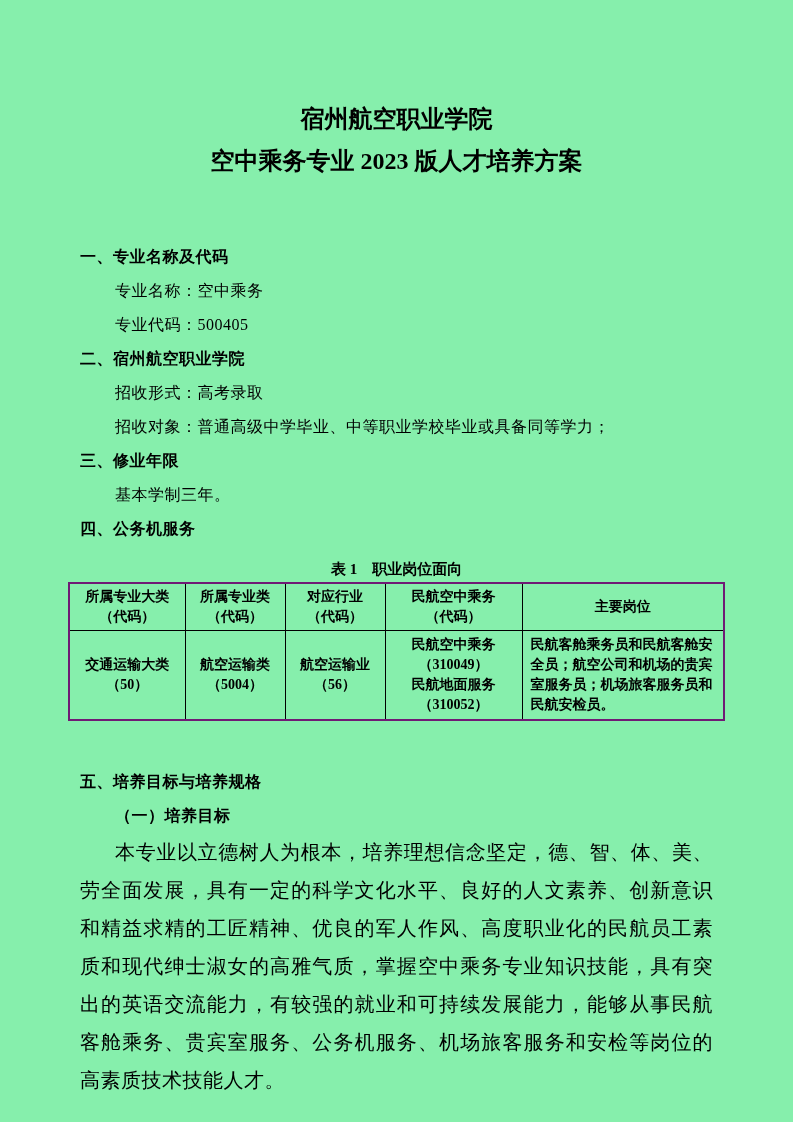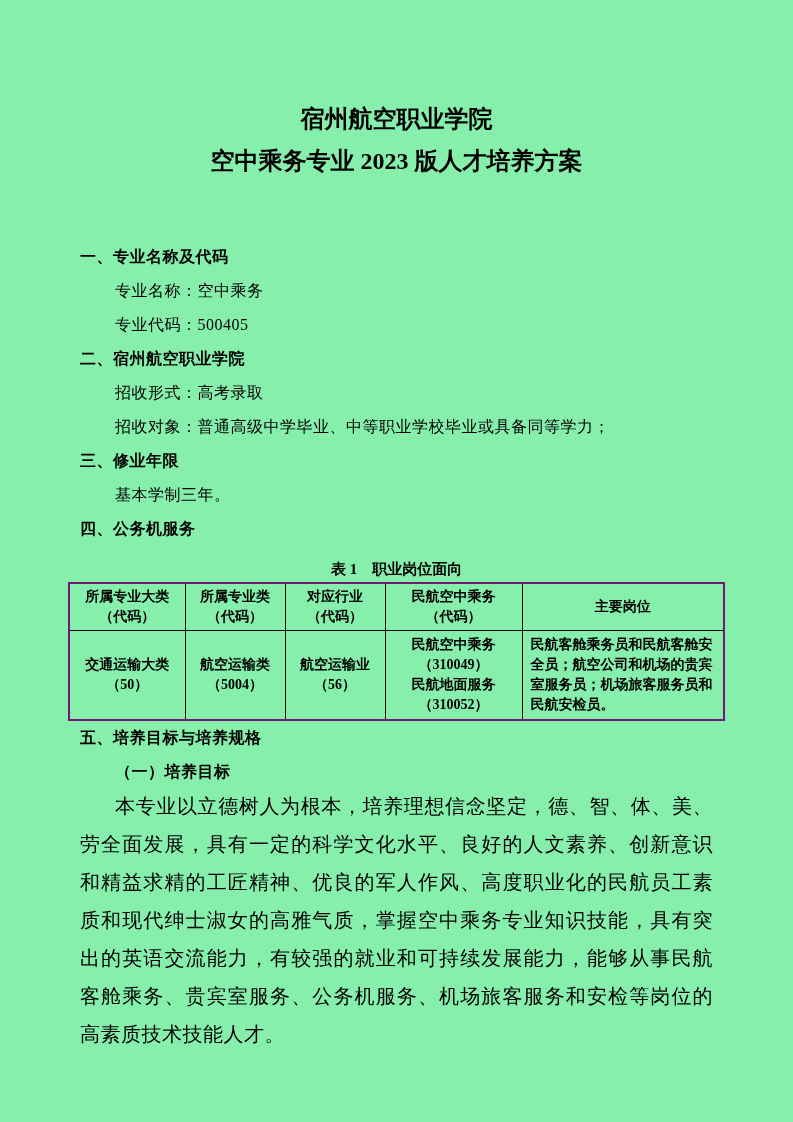--- a/index.html
+++ b/index.html
@@ -49,21 +49,20 @@
     padding-left: 35px;
     letter-spacing: 0.5px;
   }
   .doc-paragraph {
     font-size: 20px;
     line-height: 38px;
     text-align: justify;
     text-indent: 35px;
     letter-spacing: 0.5px;
     margin: 0;
-    font-family: Liberation Mono, monospace;
   }
 
   .table-caption {
     margin-top: 14px;
     text-align: center;
     font-size: 15px;
     font-weight: bold;
     line-height: 18px;
     white-space: pre-wrap;
   }
@@ -86,21 +85,21 @@
     white-space: pre-line;
     font-weight: bold;
   }
   table.doc-table th { font-weight: bold; }
   table.doc-table td.cell-left {
     text-align: left;
     white-space: normal;
     padding: 4px 8px;
     margin-top: 40px;
   }
-  .section-5 { }
+  .section-5 { margin-top: 44px; }
 </style>
 </head>
 <body>
 
 <div class="page">
 
   <div class="doc-title">
     <span class="title-line">宿州航空职业学院</span>
     <span class="title-line">空中乘务专业 2023 版人才培养方案</span>
   </div>

